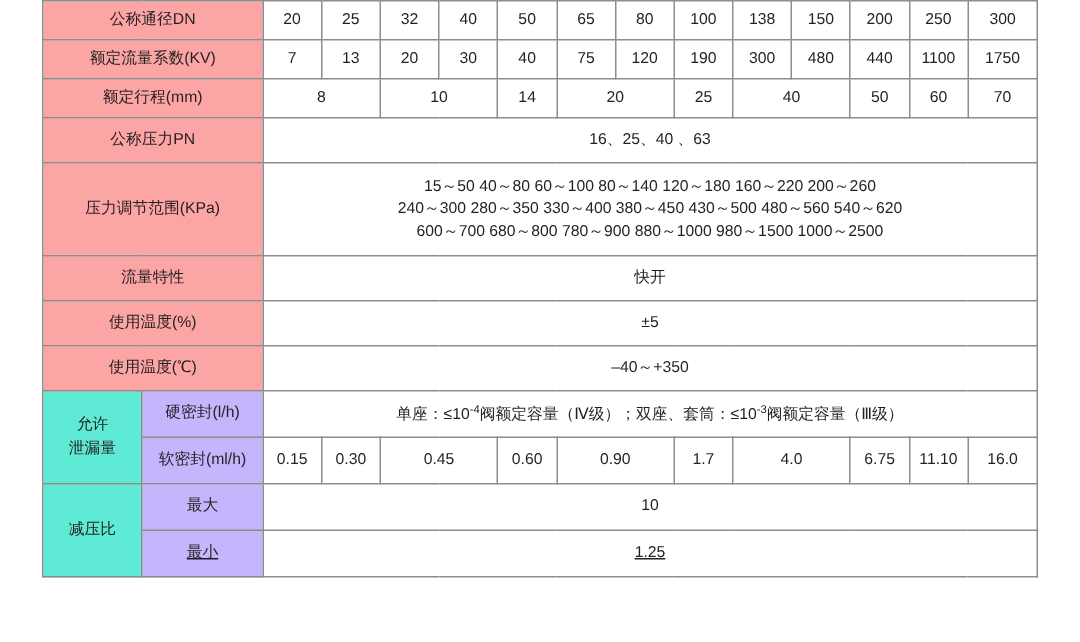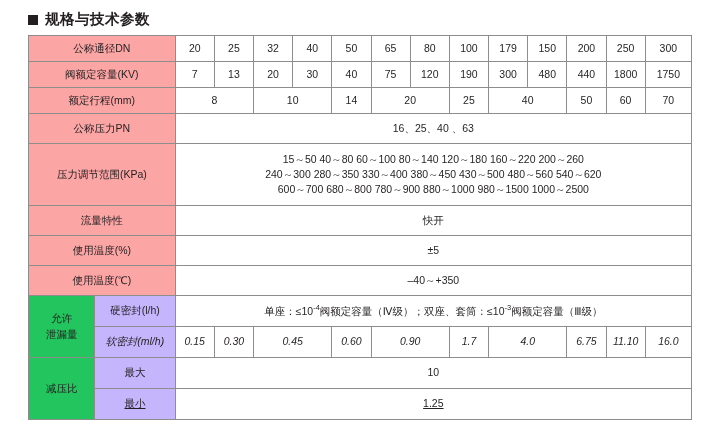--- a/index.html
+++ b/index.html
@@ -53,59 +53,55 @@
     line-height: 1.45;
     color: #231f20;
   }
   td.label {
     background: #fca5a5;
     width: 146px;
     font-size: 11px;
     padding: 3px 2px;
   }
   td.label-narrow {
-    background: #22c55e;
+    background: #5eead4;
     font-size: 11px;
   }
   td.sublabel {
     background: #c4b5fd;
     font-size: 11px;
   }
   .r-dn td { height: 21px; }
   .r-kv td { height: 21px; }
   .r-stroke td { height: 21px; }
   .r-pn td { height: 25px; }
   .r-range td { height: 57px; }
   .r-char td { height: 25px; }
   .r-acc td { height: 25px; }
   .r-temp td { height: 25px; }
   .r-hard td { height: 26px; }
-  .r-soft td { height: 26px; font-style: italic; }
+  .r-soft td { height: 26px; }
   .r-max td { height: 26px; }
   .r-min td { height: 26px; text-decoration: underline; }
   .multiline {
     white-space: pre-line;
     line-height: 1.55;
     font-size: 10.5px;
     margin-left: 45px;
   }
   sup {
     font-size: 7.5px;
     vertical-align: super;
   }
 </style>
 </head>
 <body>
 
 <div class="page">
 
-  <div class="title-row">
-    <span class="title-marker"></span>
-    <span class="title-text">规格与技术参数</span>
-  </div>
 
   <table class="spec">
     <colgroup>
       <col style="width:66px">
       <col style="width:80px">
       <col style="width:39px">
       <col style="width:39px">
       <col style="width:39px">
       <col style="width:39px">
       <col style="width:39px">
@@ -122,41 +118,41 @@
       <tr class="r-dn">
         <td class="label" colspan="2">公称通径DN</td>
         <td>20</td>
         <td>25</td>
         <td>32</td>
         <td>40</td>
         <td>50</td>
         <td>65</td>
         <td>80</td>
         <td>100</td>
-        <td>179</td>
+        <td>138</td>
         <td>150</td>
         <td>200</td>
         <td>250</td>
         <td>300</td>
       </tr>
 
       <tr class="r-kv">
-        <td class="label" colspan="2">阀额定容量(KV)</td>
+        <td class="label" colspan="2">额定流量系数(KV)</td>
         <td>7</td>
         <td>13</td>
         <td>20</td>
         <td>30</td>
         <td>40</td>
         <td>75</td>
         <td>120</td>
         <td>190</td>
         <td>300</td>
         <td>480</td>
         <td>440</td>
-        <td>1800</td>
+        <td>1100</td>
         <td>1750</td>
       </tr>
 
       <tr class="r-stroke">
         <td class="label" colspan="2">额定行程(mm)</td>
         <td colspan="2">8</td>
         <td colspan="2">10</td>
         <td>14</td>
         <td colspan="2">20</td>
         <td>25</td>

